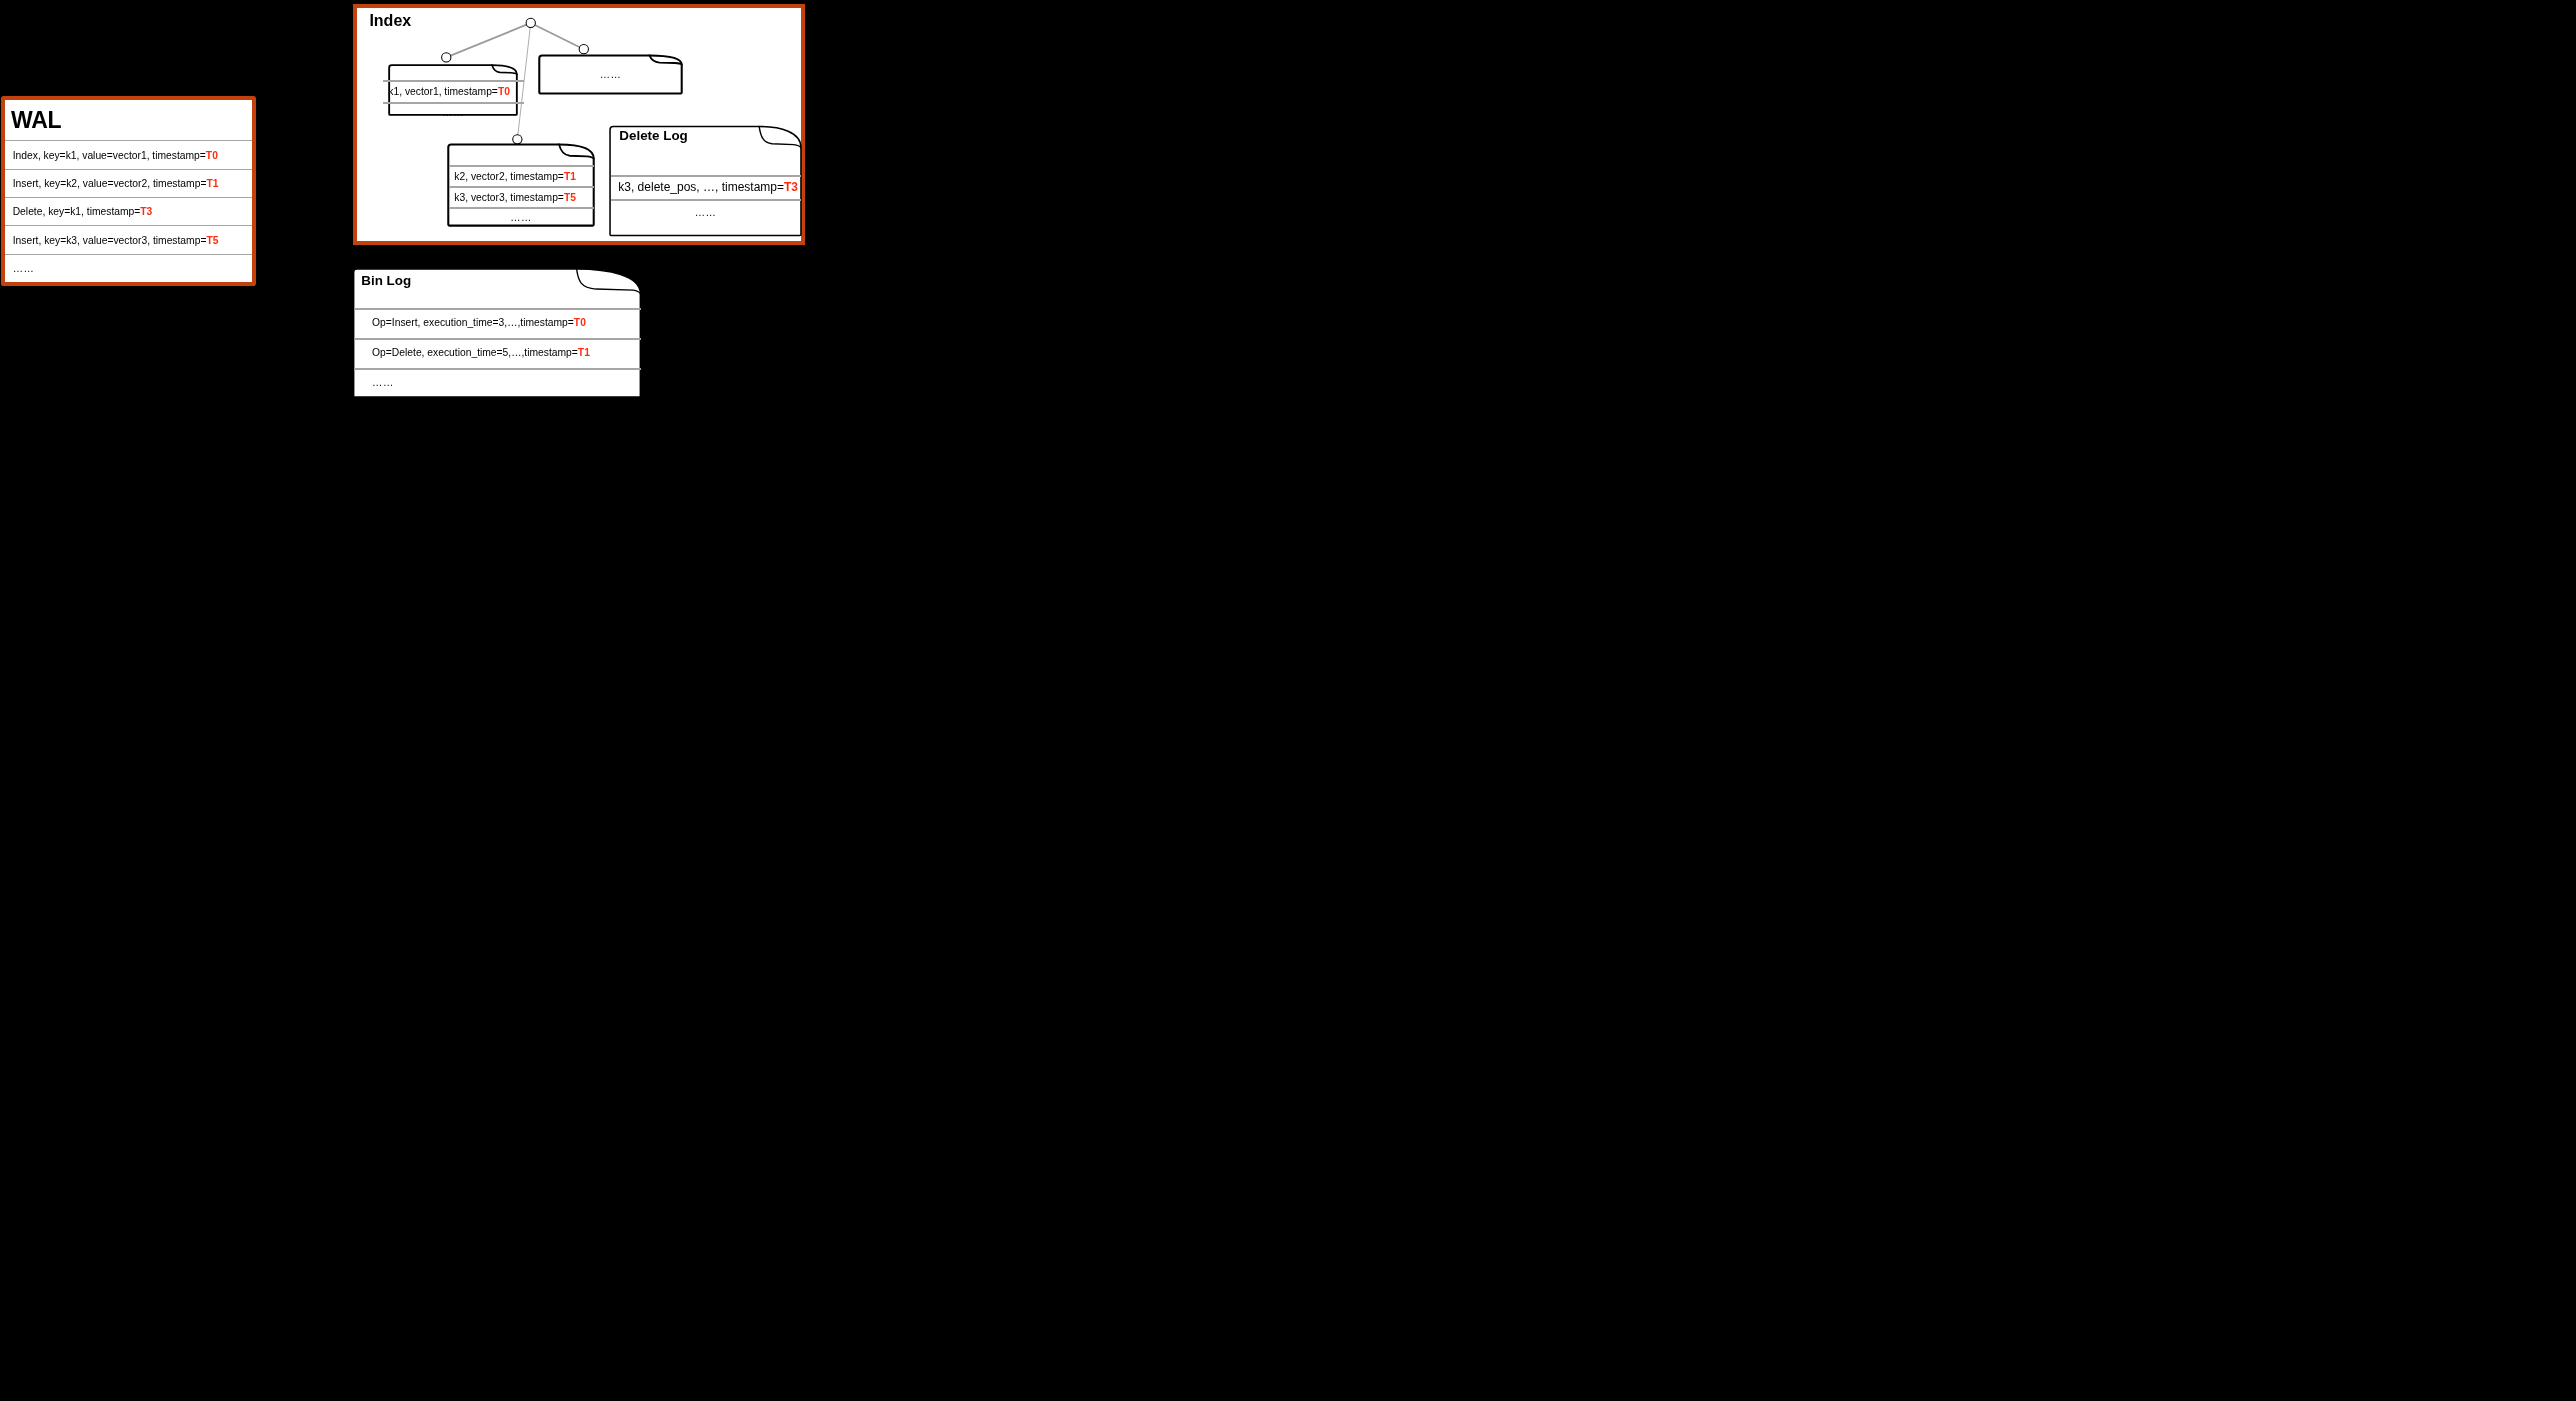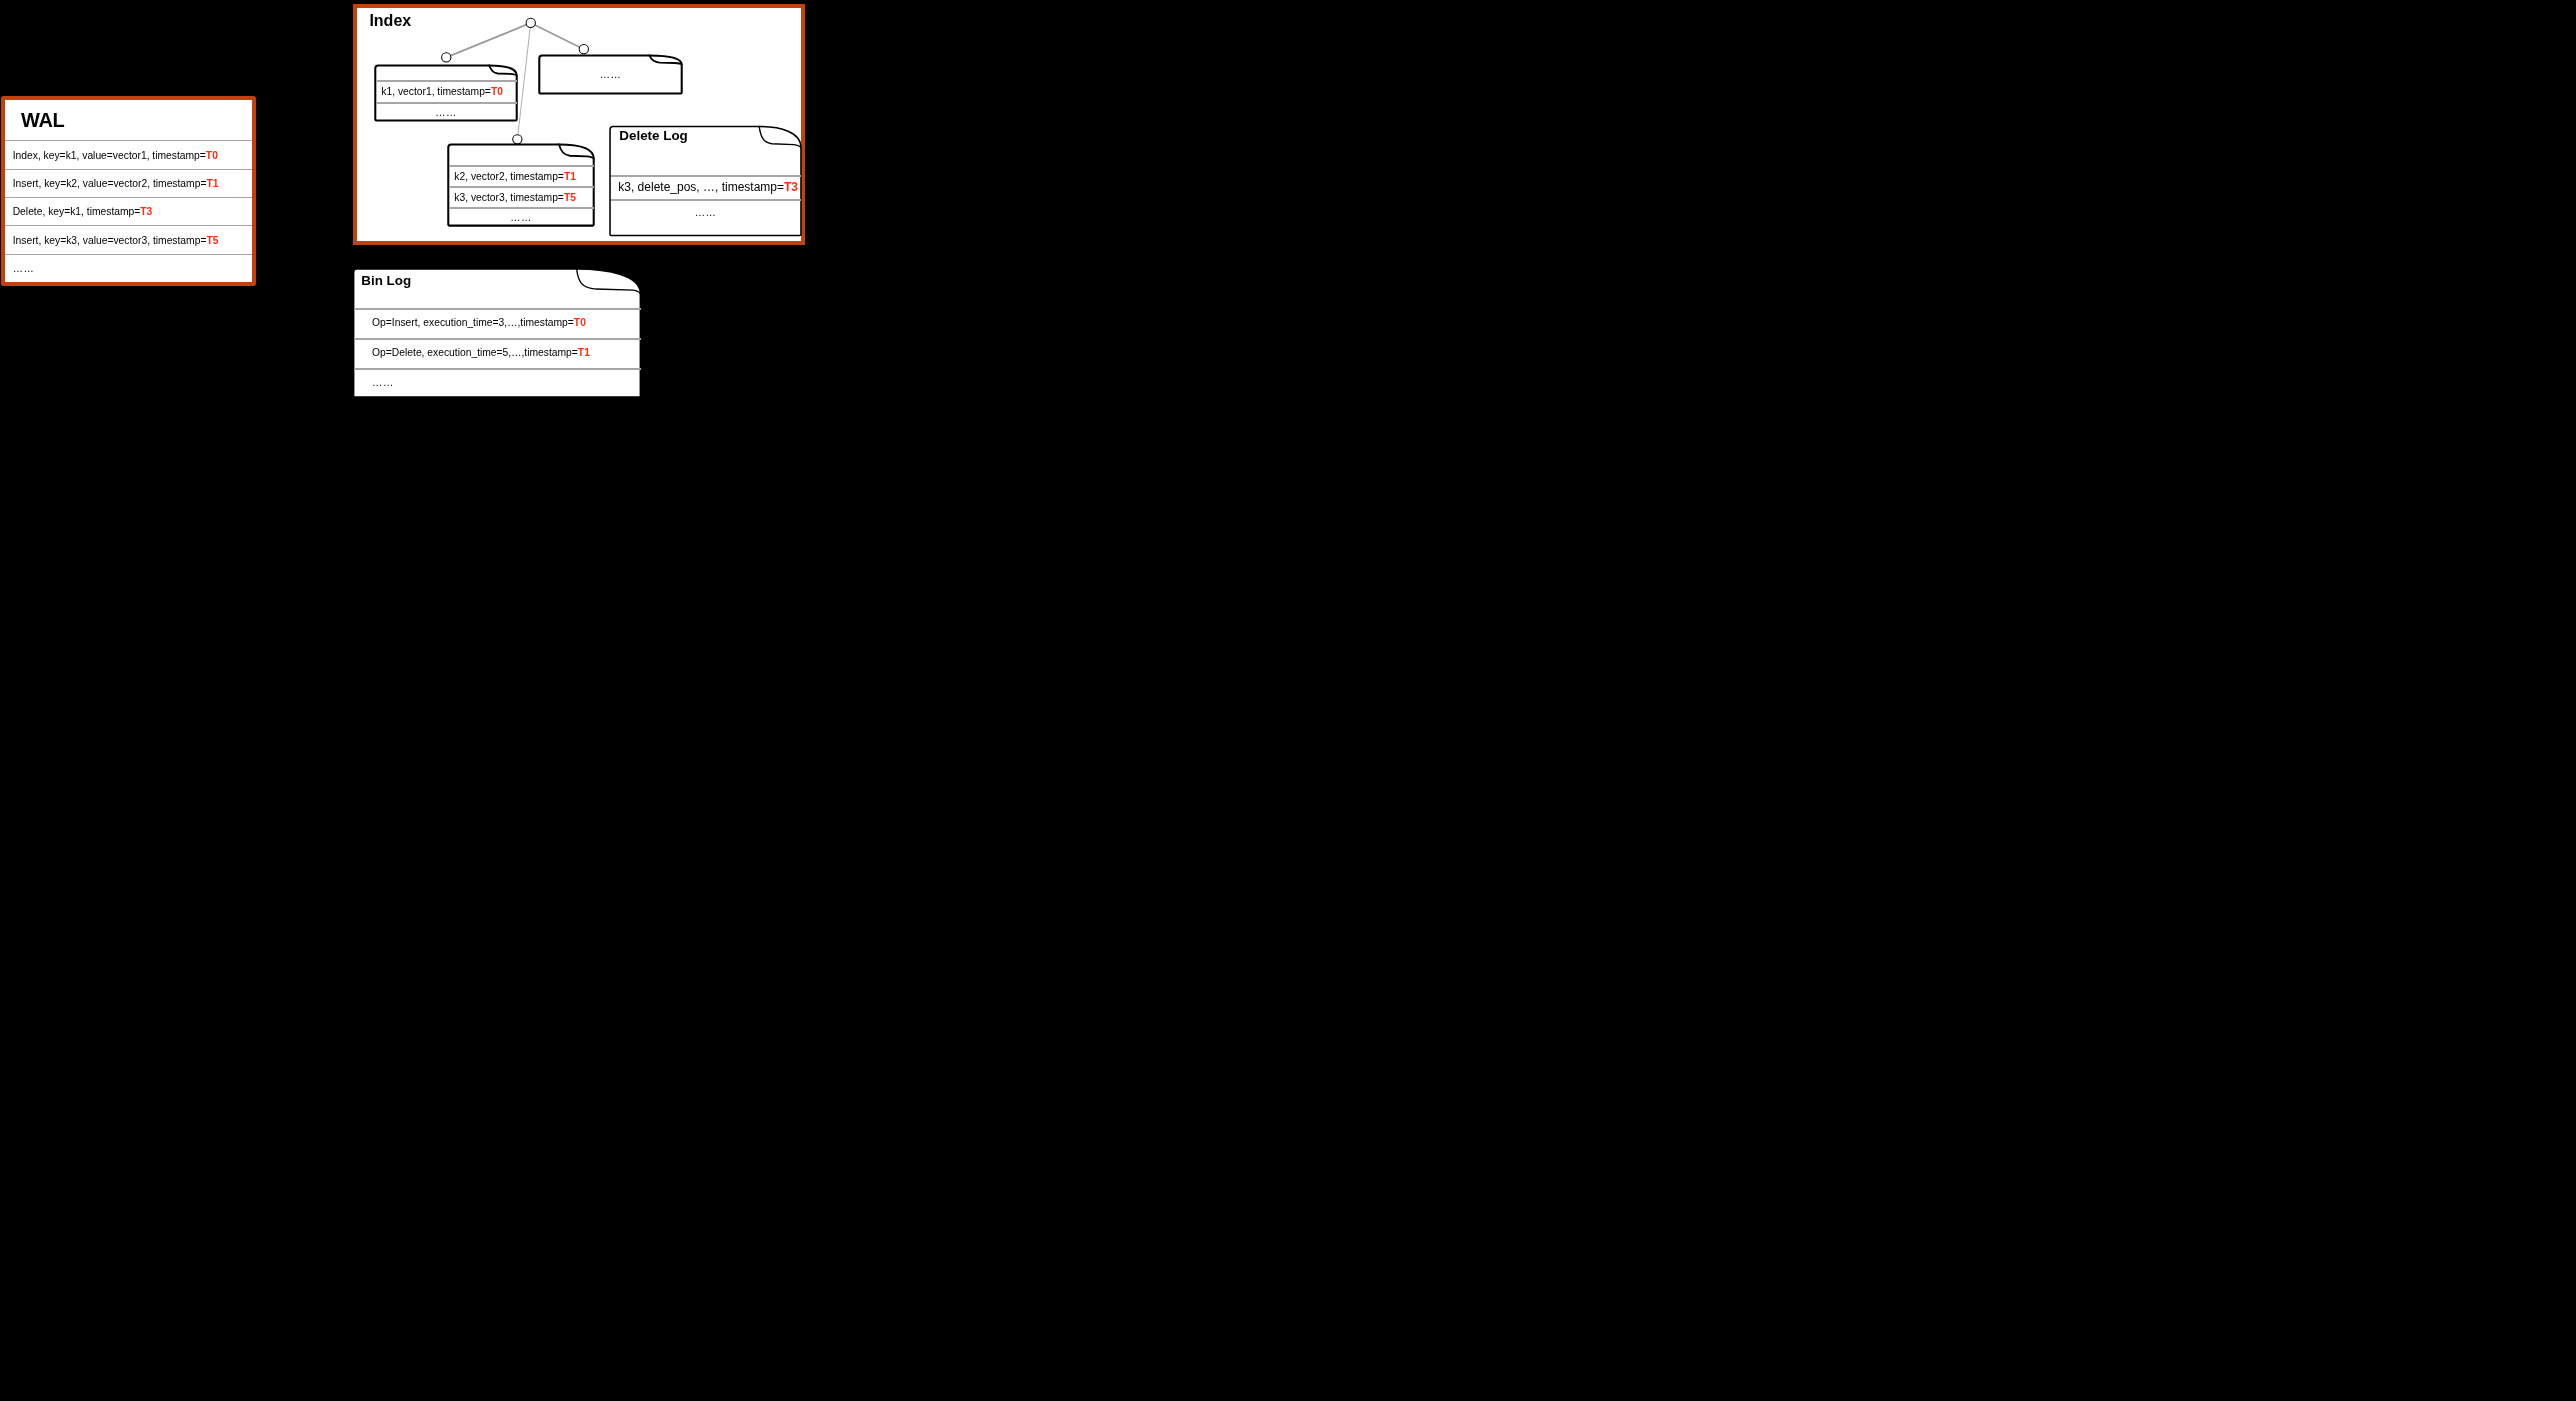--- a/index.html
+++ b/index.html
@@ -4,22 +4,22 @@
 <style>
   html,body{margin:0;padding:0;background:#000;}
   .canvas{
     position:relative;width:808px;height:402px;background:#000;
     overflow:hidden;font-family:"Liberation Sans","DejaVu Sans",sans-serif;color:#000;
   }
   .panel{position:absolute;background:#fff;border:4px solid #c2410c;box-sizing:border-box;}
 
   
   .wal{left:1px;top:96px;width:255px;height:190px;border-radius:2.6px;display:flex;flex-direction:column;}
-  .wal-title{height:40px;flex:0 0 auto;display:flex;align-items:center;padding-left:16px;
-             font-size:20px;font-weight:700;letter-spacing:-0.3px;}
+  .wal-title{height:40px;flex:0 0 auto;display:flex;align-items:center;padding-left:6px;
+             font-size:23px;font-weight:700;letter-spacing:-0.3px;}
   .wal-row{flex:0 0 auto;box-sizing:border-box;border-top:1.5px solid #a6a6a6;
            display:flex;align-items:center;padding-left:7.7px;font-size:10.3px;white-space:nowrap;}
   .wal-row.h56{height:29px}.wal-row.h55{height:28px}.wal-row.grow{flex:1 1 auto}
 
   
   .index{left:353px;top:4.1px;width:452px;height:241px;}
   .index-title{position:absolute;left:12.4px;top:4.1px;font-size:16px;font-weight:700;}
   .tree{position:absolute;left:0;top:0;}
 
   
@@ -68,21 +68,21 @@
     <svg class="tree" width="450" height="239" viewBox="0 0 873 464">
       <line x1="337" y1="29" x2="173" y2="96" stroke="#9b9b9b" stroke-width="3.5"></line>
       <line x1="337" y1="29" x2="440" y2="80" stroke="#9b9b9b" stroke-width="3.5"></line>
       <line x1="337" y1="29" x2="311" y2="255" stroke="#9b9b9b" stroke-width="1.6"></line>
       <circle cx="337" cy="29" r="9" fill="#fff" stroke="#000" stroke-width="2"></circle>
       <circle cx="173" cy="96" r="9" fill="#fff" stroke="#000" stroke-width="2"></circle>
       <circle cx="440" cy="80" r="9" fill="#fff" stroke="#000" stroke-width="2"></circle>
       <circle cx="311" cy="255" r="9" fill="#fff" stroke="#000" stroke-width="2"></circle>
     </svg>
 
-    <div class="doc" style="left:17px;top:56px;width:144px;height:58px;">
+    <div class="doc" style="left:24px;top:56px;width:144px;height:52px;">
       <svg class="doc-shape" viewBox="0 0 280 112">
           <path d="M 8 2.5 L 224 2.5 C 252 2.5 277.5 6.6 277.5 22 L 277.5 107.5 Q 277.5 109.5 275.5 109.5 L 4.5 109.5 Q 2.5 109.5 2.5 107.5 L 2.5 8 Q 2.5 2.5 8 2.5 Z" fill="#fff" stroke="#000" stroke-width="4" stroke-linejoin="round"></path>
           <path d="M 224 2.5 C 227 11 232 17.16 240.8 18.04 L 264 18.919999999999998 C 271 19.36 276 20.46 277.5 22" fill="none" stroke="#000" stroke-width="3.6" stroke-linecap="round"></path>
         </svg>
       <div class="sep" style="top:16px"></div>
       <div class="drow pad10" style="top:17.5px;height:20.6px">
         <span>k1, vector1, timestamp=</span>
           <span class="ts">T0</span>
       </div>
       <div class="sep" style="top:38px"></div>

